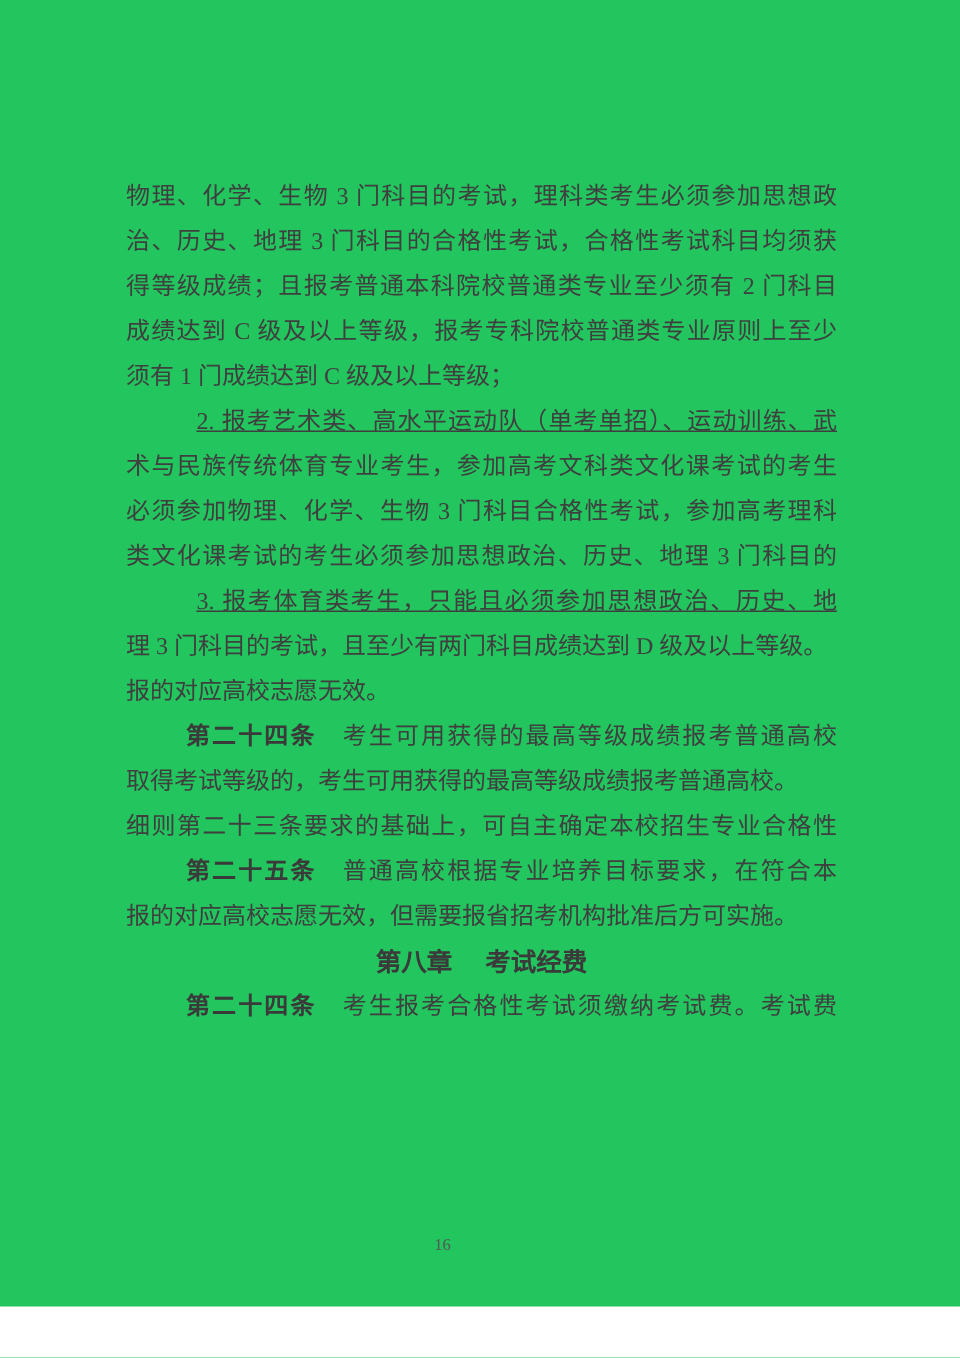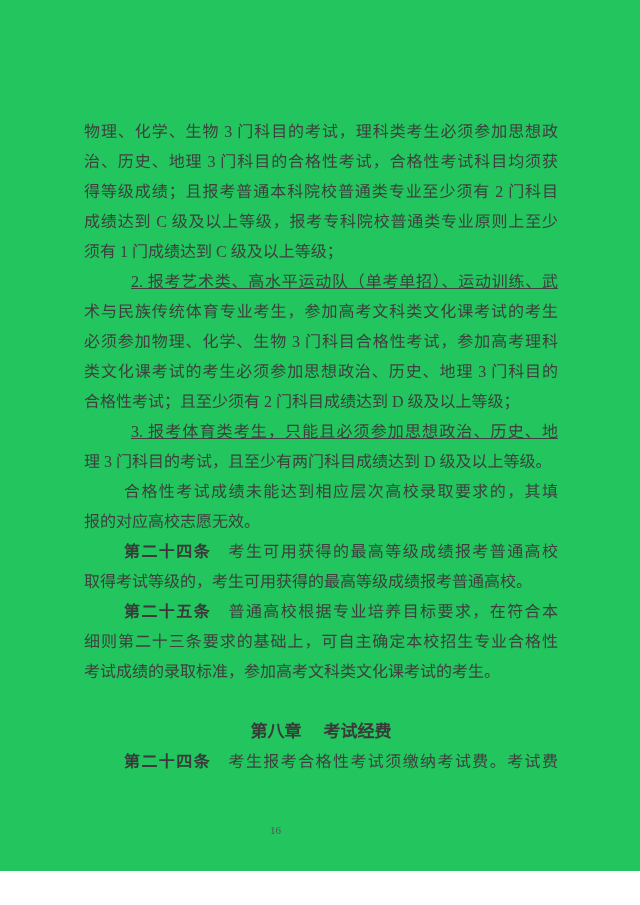--- a/index.html
+++ b/index.html
@@ -28,67 +28,65 @@
     white-space: nowrap;
   }
   
   .j { text-align-last: justify; white-space: normal; overflow: hidden; }
   
   .e { text-align-last: left; }
   .ind  { text-indent: 40px; }
   .ind2 { text-indent: 47px; text-decoration: underline; }
   .term { font-weight: bold; color: #3a3a3a; }
   .chapter {
-    margin-top: 30px;
     height: 30px;
     line-height: 30px;
     text-align: center;
     font-weight: bold;
     font-size: 17px;
     color: #3a3a3a;
   }
   .chapter .ct { margin-left: 22px; }
   .pageno {
     position: absolute;
     left: 270px; top: 824px;
     width: 50px;
+    text-align: center;
     font-size: 11px;
     color: #555555;
   }
 </style>
 </head>
 <body>
 
 <div class="page">
   <div class="textblock">
 
     <div class="ln j">物理、化学、生物 3 门科目的考试，理科类考生必须参加思想政</div>
     <div class="ln j">治、历史、地理 3 门科目的合格性考试，合格性考试科目均须获</div>
     <div class="ln j">得等级成绩；且报考普通本科院校普通类专业至少须有 2 门科目</div>
     <div class="ln j">成绩达到 C 级及以上等级，报考专科院校普通类专业原则上至少</div>
     <div class="ln e">须有 1 门成绩达到 C 级及以上等级；</div>
 
     <div class="ln j ind2">2. 报考艺术类、高水平运动队（单考单招）、运动训练、武</div>
     <div class="ln j">术与民族传统体育专业考生，参加高考文科类文化课考试的考生</div>
     <div class="ln j">必须参加物理、化学、生物 3 门科目合格性考试，参加高考理科</div>
     <div class="ln j">类文化课考试的考生必须参加思想政治、历史、地理 3 门科目的</div>
-    <div class="ln e">合格性考试；且至少须有 2 门科目成绩达到 D 级及以上等级；</div>
 
     <div class="ln j ind2">3. 报考体育类考生，只能且必须参加思想政治、历史、地</div>
     <div class="ln e">理 3 门科目的考试，且至少有两门科目成绩达到 D 级及以上等级。</div>
 
-    <div class="ln j ind">合格性考试成绩未能达到相应层次高校录取要求的，其填</div>
     <div class="ln e">报的对应高校志愿无效。</div>
 
     <div class="ln j ind"><b class="term">第二十四条</b><span>　考生可用获得的最高等级成绩报考普通高校</span></div>
     <div class="ln e">取得考试等级的，考生可用获得的最高等级成绩报考普通高校。</div>
 
+    <div class="ln j">细则第二十三条要求的基础上，可自主确定本校招生专业合格性</div>
     <div class="ln j ind"><b class="term">第二十五条</b><span>　普通高校根据专业培养目标要求，在符合本</span></div>
-    <div class="ln j">细则第二十三条要求的基础上，可自主确定本校招生专业合格性</div>
-    <div class="ln e">考试成绩的录取标准，参加高考文科类文化课考试的考生。</div>
+    <div class="ln e">报的对应高校志愿无效，但需要报省招考机构批准后方可实施。</div>
 
     <div class="chapter"><span>第八章</span><span class="ct">考试经费</span></div>
 
     <div class="ln j ind"><b class="term">第二十四条</b><span>　考生报考合格性考试须缴纳考试费。考试费</span></div>
 
   </div>
 
   <div class="pageno">16</div>
 </div>
 

